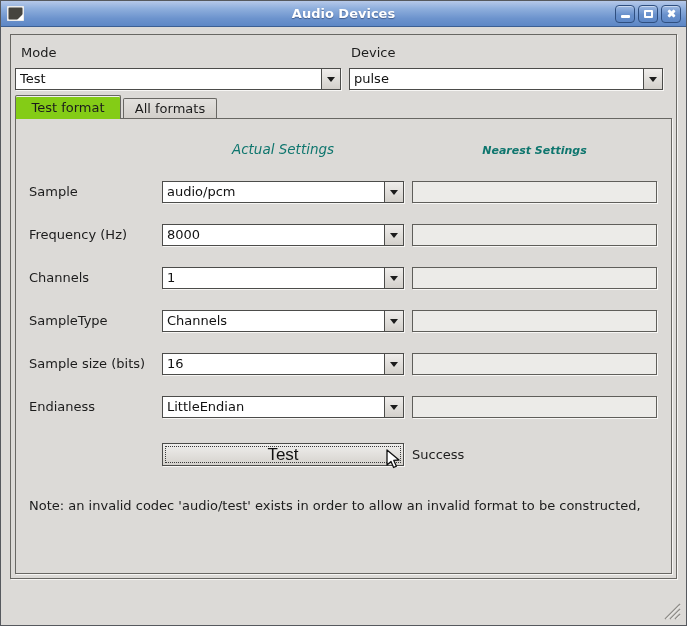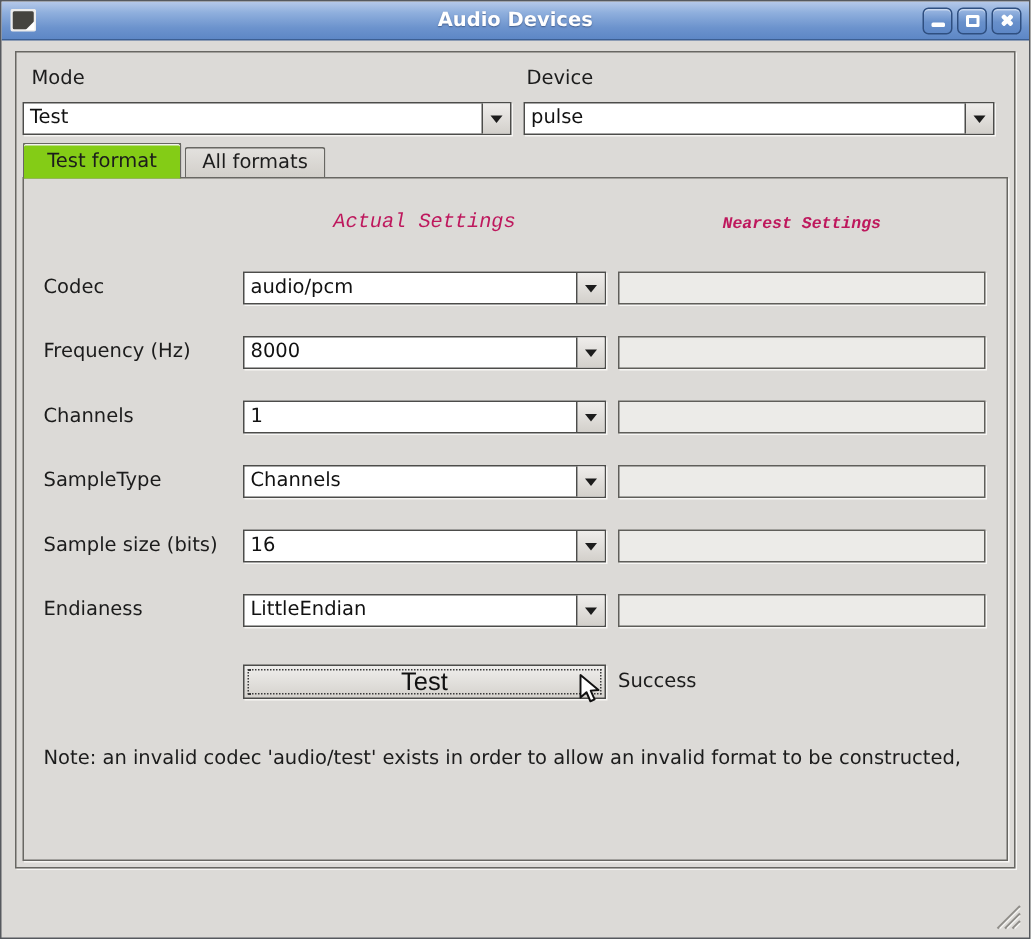--- a/index.html
+++ b/index.html
@@ -91,21 +91,21 @@
     background:linear-gradient(#e3e1de,#d2cfca);
   }
 
   .tab-pane{
     position:absolute; left:4px; right:4px; top:83px; bottom:4px;
     border:1px solid #686763;
     box-shadow:1px 1px 0 #f7f6f4;
     background:#dcdad7; z-index:2;
   }
 
-  .col-header{ position:absolute; font-style:italic; color:#be185d; text-align:center;font-family:Liberation Mono, monospace; }
+  .col-header{ position:absolute; font-style:italic; color:#0f766e; text-align:center; }
   .hdr-actual{ left:146px; width:242px; top:22px; font-size:13.5px; }
   .hdr-nearest{ left:396px; width:245px; top:25px; font-size:11px; font-weight:600; }
 
   .row{ position:absolute; left:0; right:0; height:23px; }
   .row .field-label{ left:13px; top:3px; }
   .row .combo{ left:146px; width:242px; top:0; }
   .nearest-field{
     position:absolute; left:396px; width:245px; top:0; height:22px;
     border:1px solid #5f5e5a; background:#ecebe8;
     box-shadow:1px 1px 0 #f8f7f5;
@@ -175,21 +175,21 @@
 
     <div class="tab active" style="left:4px; width:106px;">Test format</div>
     <div class="tab inactive" style="left:112px; width:94px;">All formats</div>
 
     <div class="tab-pane">
 
       <div class="col-header hdr-actual">Actual Settings</div>
       <div class="col-header hdr-nearest">Nearest Settings</div>
 
       <div class="row" style="top:62px;">
-        <span class="field-label">Codec</span>
+        <span class="field-label">Sample</span>
         <div class="combo">
           <span class="combo-text">audio/pcm</span>
           <span class="combo-btn">
               <i></i>
             </span>
         </div>
         <div class="nearest-field"></div>
       </div>
 
       <div class="row" style="top:105px;">

